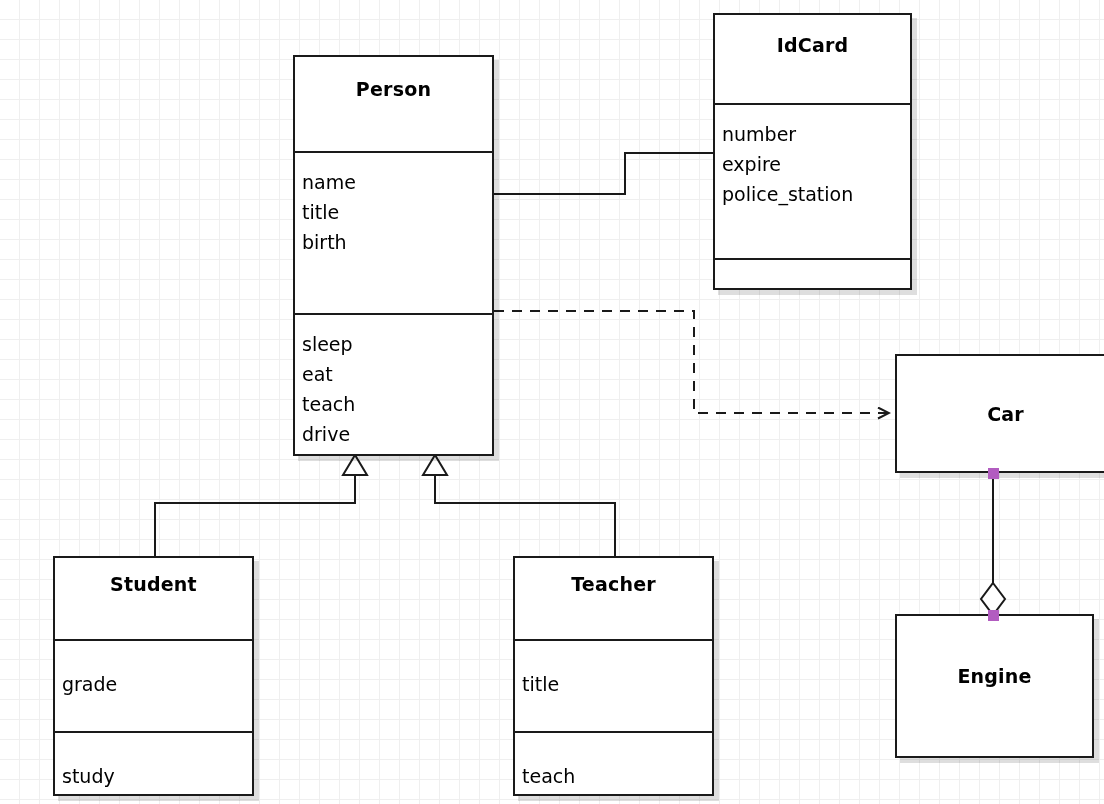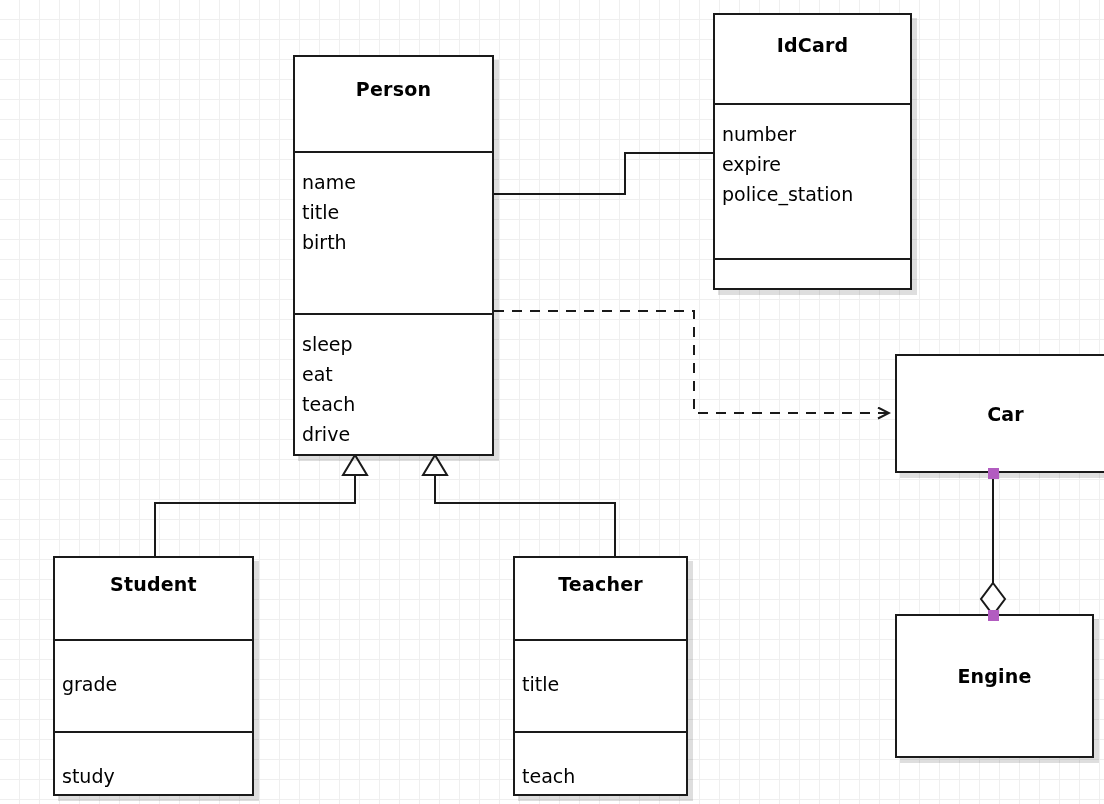--- a/index.html
+++ b/index.html
@@ -144,21 +144,21 @@
   <div class="uml-class" style="left:53px; top:556px; width:201px; height:240px;">
     <div class="compartment cls-title" style="height:79px;">Student</div>
     <div class="compartment cls-members tight" style="height:80px;">
       <div class="member">grade</div>
     </div>
     <div class="compartment cls-members tight" style="height:81px;">
       <div class="member">study</div>
     </div>
   </div>
 
-  <div class="uml-class" style="left:513px; top:556px; width:175px; height:240px;">
+  <div class="uml-class" style="left:513px; top:556px; width:201px; height:240px;">
     <div class="compartment cls-title" style="height:79px;">Teacher</div>
     <div class="compartment cls-members tight" style="height:80px;">
       <div class="member">title</div>
     </div>
     <div class="compartment cls-members tight" style="height:81px;">
       <div class="member">teach</div>
     </div>
   </div>
 
   <div class="uml-class" style="left:895px; top:354px; width:221px; height:119px;">

